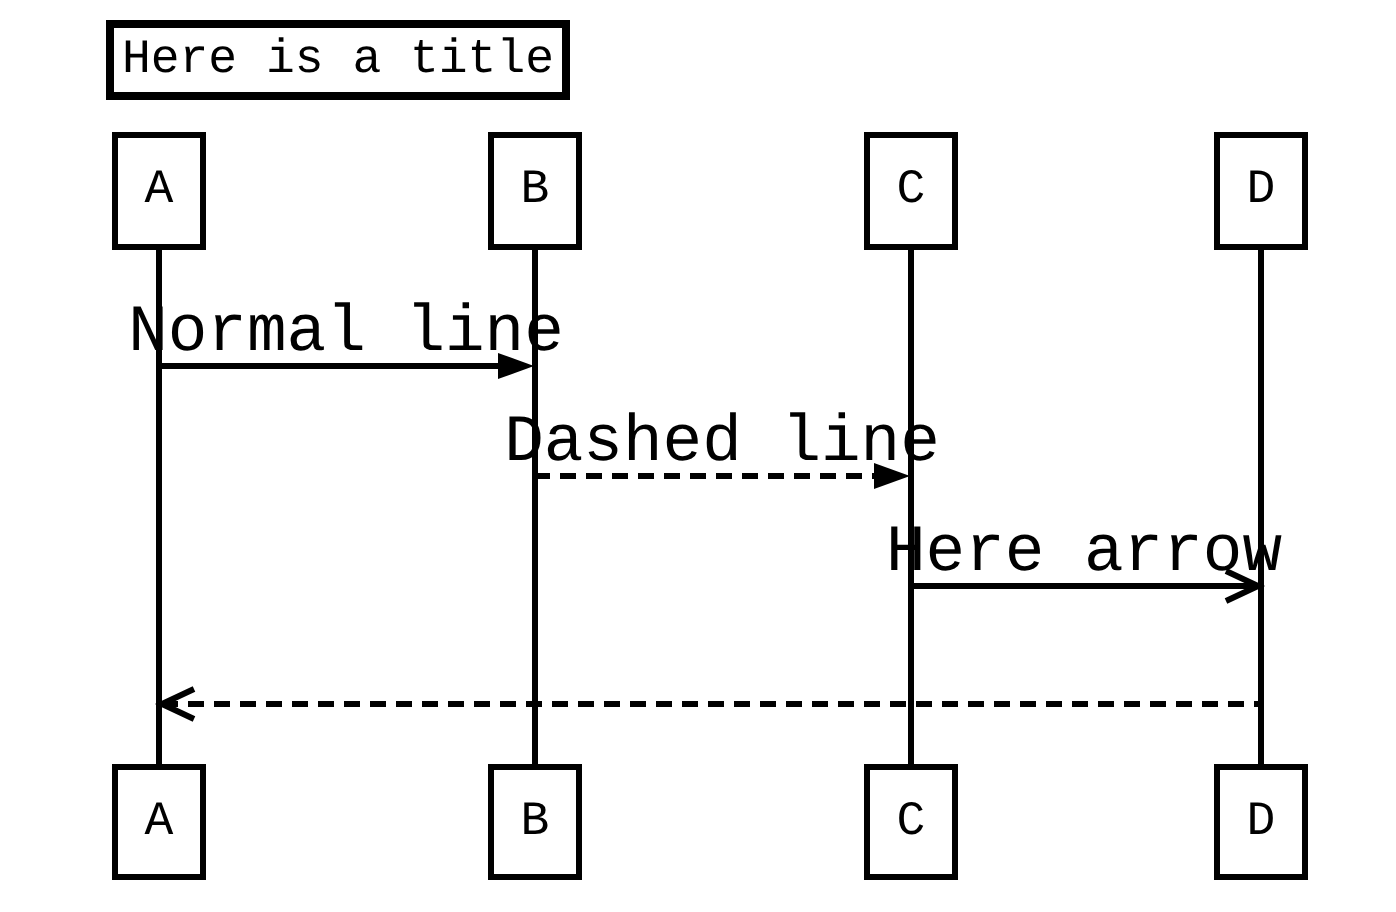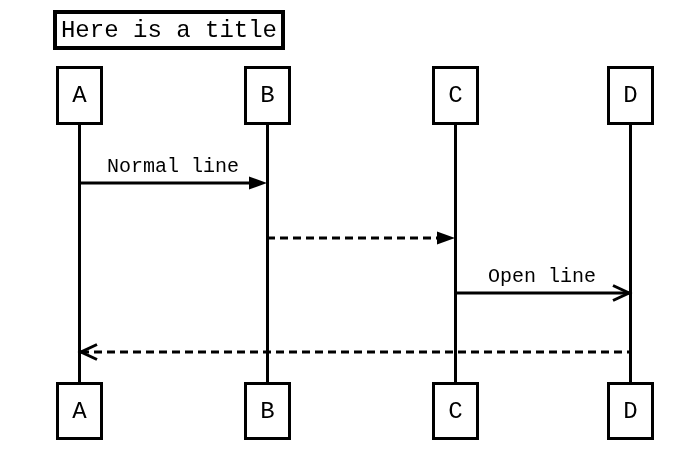--- a/index.html
+++ b/index.html
@@ -41,21 +41,21 @@
     height: 257px;
     width: 3px;
     background: #000000;
   }
   .ll-a { left: 78px; }
   .ll-b { left: 266px; }
   .ll-c { left: 454px; }
   .ll-d { left: 629px; }
   .msg-label {
     position: absolute;
-    font-size: 20px;
+    font-size: 33px;
     line-height: 26px;
     white-space: nowrap;
     transform: translateX(-50%);
   }
   svg.msg { position: absolute; overflow: visible; display: block; }
   svg.msg .stroke { stroke: #000000; stroke-width: 3; fill: none; }
   svg.msg .fillhead { fill: #000000; stroke: none; }
 </style>
 </head>
 <body>
@@ -83,26 +83,27 @@
   <div class="lifeline ll-b"></div>
   <div class="lifeline ll-c"></div>
   <div class="lifeline ll-d"></div>
 
   <div class="msg-label" style="left:173px; top:154px;">Normal line</div>
   <svg class="msg" style="left:79px; top:173px;" width="188" height="20">
     <line class="stroke" x1="0" y1="10" x2="172" y2="10"></line>
     <polygon class="fillhead" points="188,10 170,3.5 170,16.5"></polygon>
   </svg>
 
+  <div class="msg-label" style="left:361px; top:209px;">Dashed line</div>
   <svg class="msg" style="left:267px; top:228px;" width="188" height="20">
     <line class="stroke" x1="0" y1="10" x2="172" y2="10" stroke-dasharray="8,5"></line>
     <polygon class="fillhead" points="188,10 170,3.5 170,16.5"></polygon>
   </svg>
 
-  <div class="msg-label" style="left:542px; top:264px;">Open line</div>
+  <div class="msg-label" style="left:542px; top:264px;">Here arrow</div>
   <svg class="msg" style="left:455px; top:283px;" width="175" height="20">
     <line class="stroke" x1="0" y1="10" x2="174" y2="10"></line>
     <polyline class="stroke" points="158,2.5 174,10 158,17.5"></polyline>
   </svg>
 
   <svg class="msg" style="left:79px; top:342px;" width="551" height="20">
     <line class="stroke" x1="2" y1="10" x2="551" y2="10" stroke-dasharray="8,5"></line>
     <polyline class="stroke" points="18,2.5 2,10 18,17.5"></polyline>
   </svg>
 

